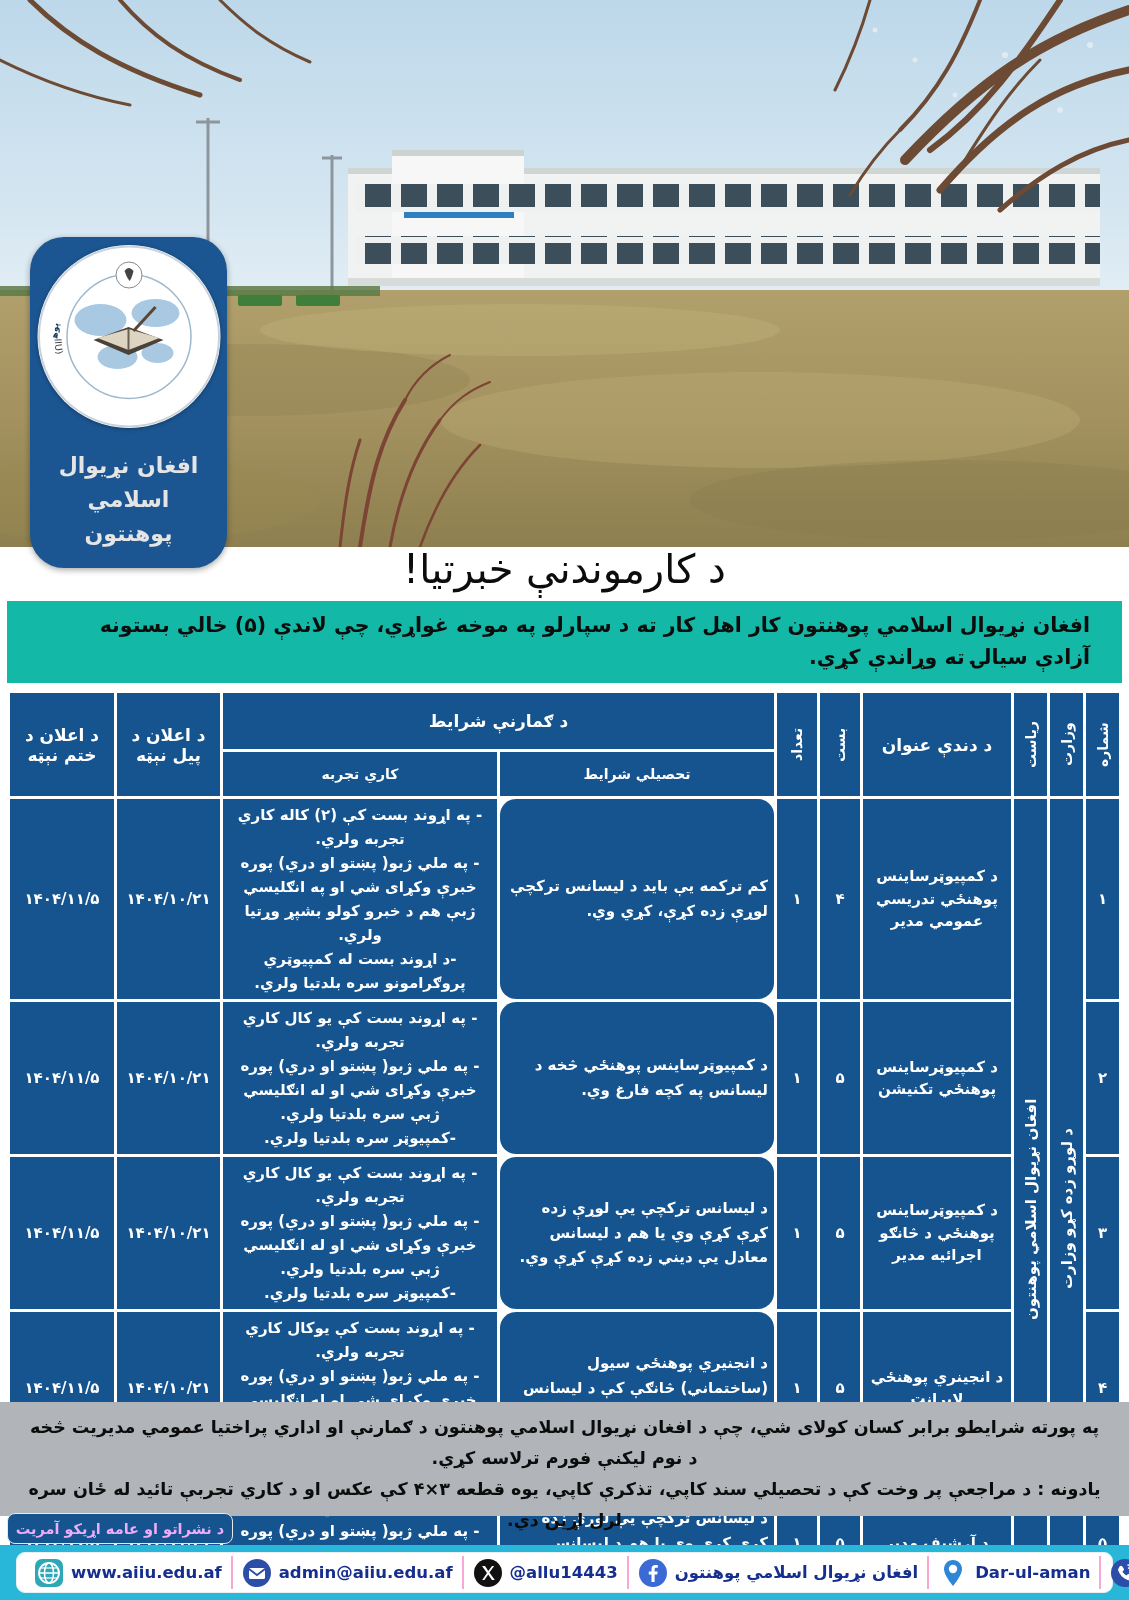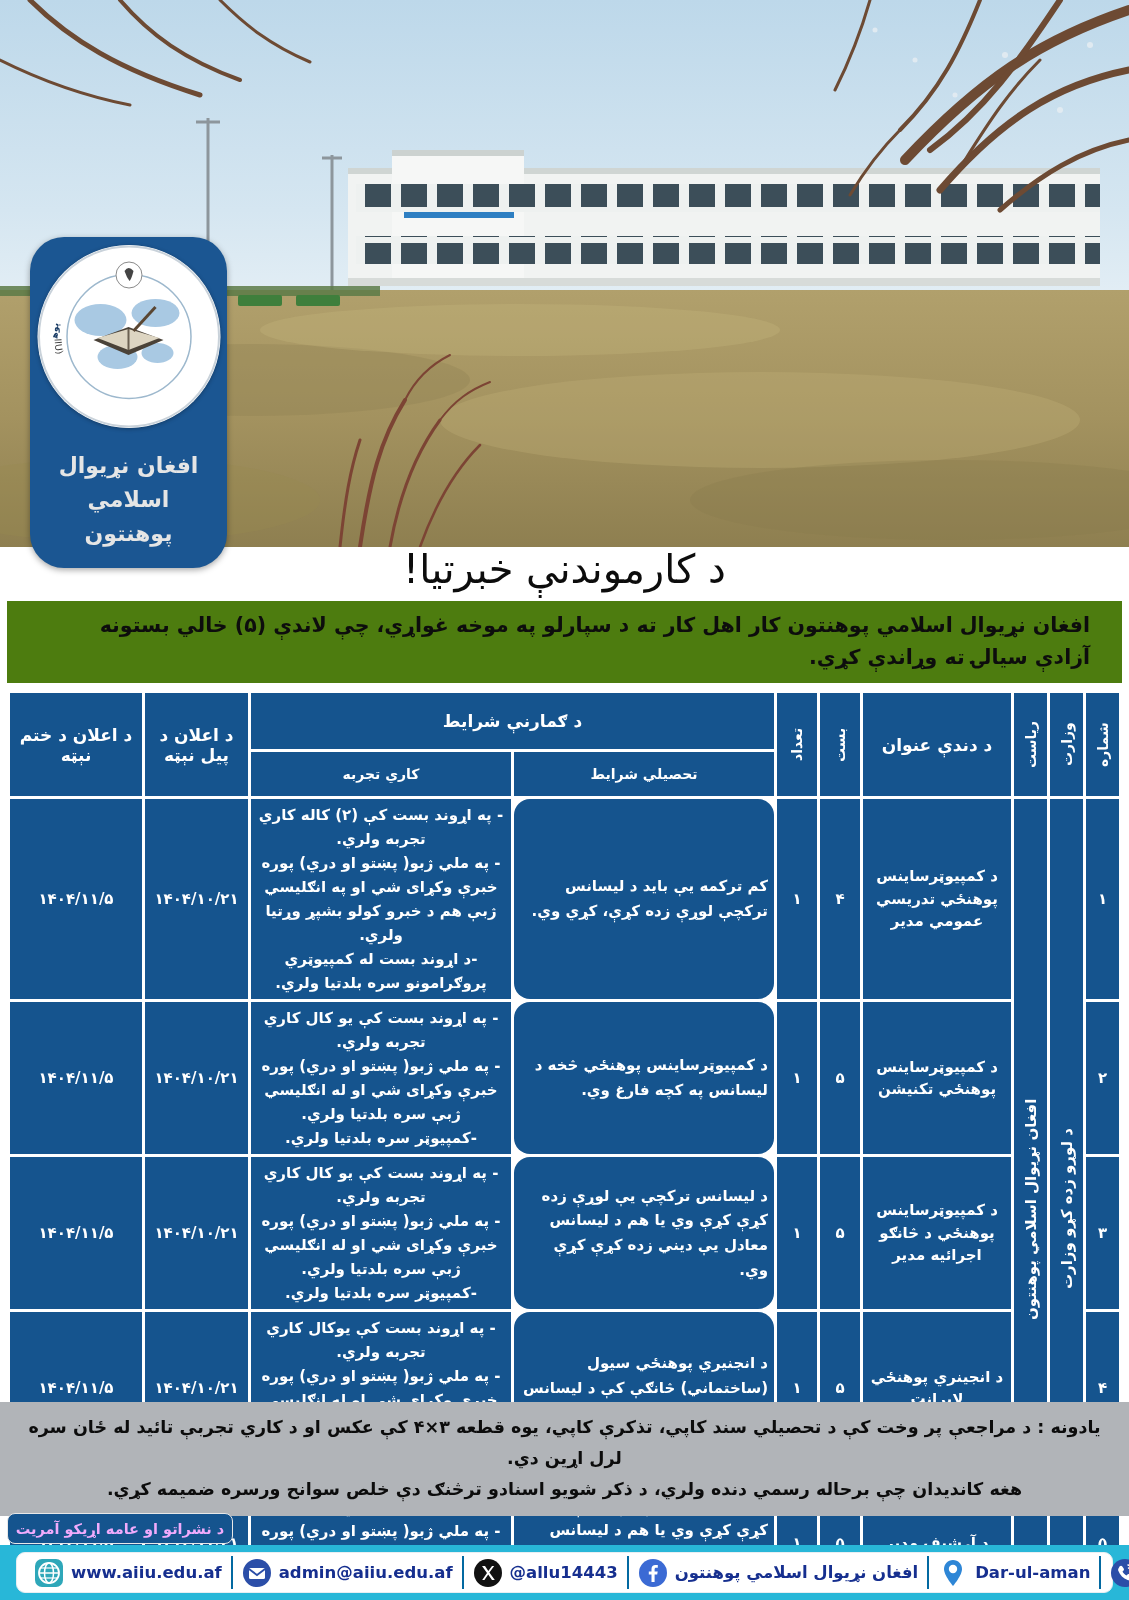--- a/index.html
+++ b/index.html
@@ -12,58 +12,58 @@
 
   
   .badge{position:absolute;top:237px;left:30px;width:197px;height:331px;background:#1b5692;border-radius:34px;z-index:5;box-shadow:0 2px 6px rgba(0,0,0,.35);}
   .badge .logo-wrap{position:absolute;top:8px;left:50%;transform:translateX(-50%);width:183px;height:183px;border-radius:50%;background:#ffffff;box-shadow:0 1px 4px rgba(0,0,0,.3);overflow:hidden;}
   .badge .org{position:absolute;left:0;right:0;top:212px;color:#e5e5e5;font-weight:bold;font-size:22px;text-align:center;line-height:1.55;}
 
   
   .page-title{position:absolute;top:546px;left:0;right:0;text-align:center;font-size:40px;font-weight:400;color:#0c0c0c;letter-spacing:0;}
 
   
-  .intro{position:absolute;top:601px;left:7px;width:1115px;min-height:82px;background:#4d7c0f;color:#0d0d0d;font-weight:bold;font-size:20.5px;line-height:1.55;padding:9px 32px 9px 32px;text-align:right;}
+  .intro{position:absolute;top:601px;left:7px;width:1115px;min-height:82px;background:#14b8a6;color:#0d0d0d;font-weight:bold;font-size:20.5px;line-height:1.55;padding:9px 32px 9px 32px;text-align:right;}
 
   
   .jobs{position:absolute;top:690px;right:7px;width:1115px;border-collapse:separate;border-spacing:3px;background:#ffffff;table-layout:fixed;}
   .jobs th,.jobs td{background:#15548e;color:#ffffff;vertical-align:middle;padding:4px 6px;}
   .jobs th{font-weight:bold;font-size:17px;text-align:center;}
   .jobs thead tr.group th{height:56px;}
   .jobs thead tr.sub th{height:44px;font-size:14px;}
   .jobs td{font-size:15px;font-weight:bold;}
   .v{writing-mode:vertical-rl;transform:rotate(180deg);text-align:center;white-space:nowrap;letter-spacing:1px;}
   th.v{font-size:14px;}
   td.v{font-size:15px;}
   .w-no{width:33px;}
   .w-min{width:33px;}
   .w-dir{width:33px;}
   .w-title{width:148px;margin-top:27px;}
   .w-grade{width:40px;}
   .w-count{width:40px;}
   .w-edu{width:270px;}
   .w-exp{width:264px;}
   .w-start{width:103px;}
-  .w-end{width:132px;}
+  .w-end{width:104px;}
   .jobs tbody tr{height:122px;}
   .cell-no{font-size:22px;text-align:center;}
   .cell-title{font-size:18.5px;text-align:center;line-height:1.5;}
   .cell-num{font-size:27px;text-align:center;}
   .cell-edu{font-size:17px;text-align:right;line-height:1.65;padding:6px 10px;border-radius:16px;}
   .cell-exp{font-size:13.8px;text-align:center;line-height:1.6;white-space:pre-line;padding:6px 9px;vertical-align:top;}
   .cell-date{font-size:17.5px;text-align:center;white-space:nowrap;}
 
   
   .notes{position:absolute;top:1402px;left:0;width:1129px;height:114px;background:#b1b4b8;color:#0c0c0c;font-weight:bold;font-size:17.5px;text-align:center;line-height:1.78;padding:10px 24px 0 24px;}
   .pub-badge{position:absolute;top:1513px;left:7px;width:226px;height:31px;background:#15548e;border-radius:8px;color:#f0abfc;font-weight:bold;font-size:14.5px;text-align:center;line-height:31px;z-index:4;border:1px solid #e8e8e8;}
 
   
   .contact{position:absolute;top:1545px;left:0;width:1129px;height:55px;background:#28b7d8;direction:ltr;}
   .contact-inner{position:absolute;top:7px;left:16px;right:16px;height:41px;background:#ffffff;border-radius:9px;border:1px solid #e8eef2;display:flex;align-items:center;justify-content:space-between;padding:15px 8px;}
-  .c-item{display:flex;align-items:center;gap:7px;padding:0 9px;border-left:2px solid #0369a1;height:33px;}
+  .c-item{display:flex;align-items:center;gap:7px;padding:0 9px;border-left:2px solid #f9a8d4;height:33px;}
   .c-item:first-child{border-left:none;}
   .c-item .txt{color:#162f8f;font-weight:800;font-size:16.5px;white-space:nowrap;}
   .c-item .txt.rtl{direction:rtl;}
   .cicon{width:30px;height:30px;flex:0 0 auto;}
 </style>
 </head>
 <body>
 
 <div class="page">
 
@@ -273,20 +273,21 @@
         <td class="cell-exp">- په اړوند بست کې یوکال کاري تجربه ولري.
 - په ملي ژبو( پښتو او دري) پوره خبرې وکړای شي او له انګلیسي ژبې سره بلدتیا ولري.
 -کمپیوټر سره کامله بلدتیا ولري.</td>
         <td class="cell-date">۱۴۰۴/۱۰/۲۱</td>
         <td class="cell-date">۱۴۰۴/۱۱/۵</td>
       </tr>
     </tbody>
   </table>
 
   <div class="notes">
+    <div>په پورته شرایطو برابر کسان کولای شي، چې د افغان نړیوال اسلامي پوهنتون د ګمارنې او اداري پراختیا عمومي مدیریت څخه د نوم لیکنې فورم ترلاسه کړي.</div>
     <div>یادونه : د مراجعې پر وخت کې د تحصیلي سند کاپي، تذکرې کاپي، یوه قطعه ۳×۴ کې عکس او د کاري تجربې تائید له ځان سره لرل اړین دي.</div>
     <div>هغه کاندیدان چې برحاله رسمي دنده ولري، د ذکر شویو اسنادو ترڅنګ دې خلص سوانح ورسره ضمیمه کړي.</div>
   </div>
   <div class="pub-badge">د نشراتو او عامه اړیکو آمریت</div>
 
   <div class="contact">
     <div class="contact-inner">
 
       <div class="c-item">
         <svg class="cicon" viewBox="0 0 30 30">

